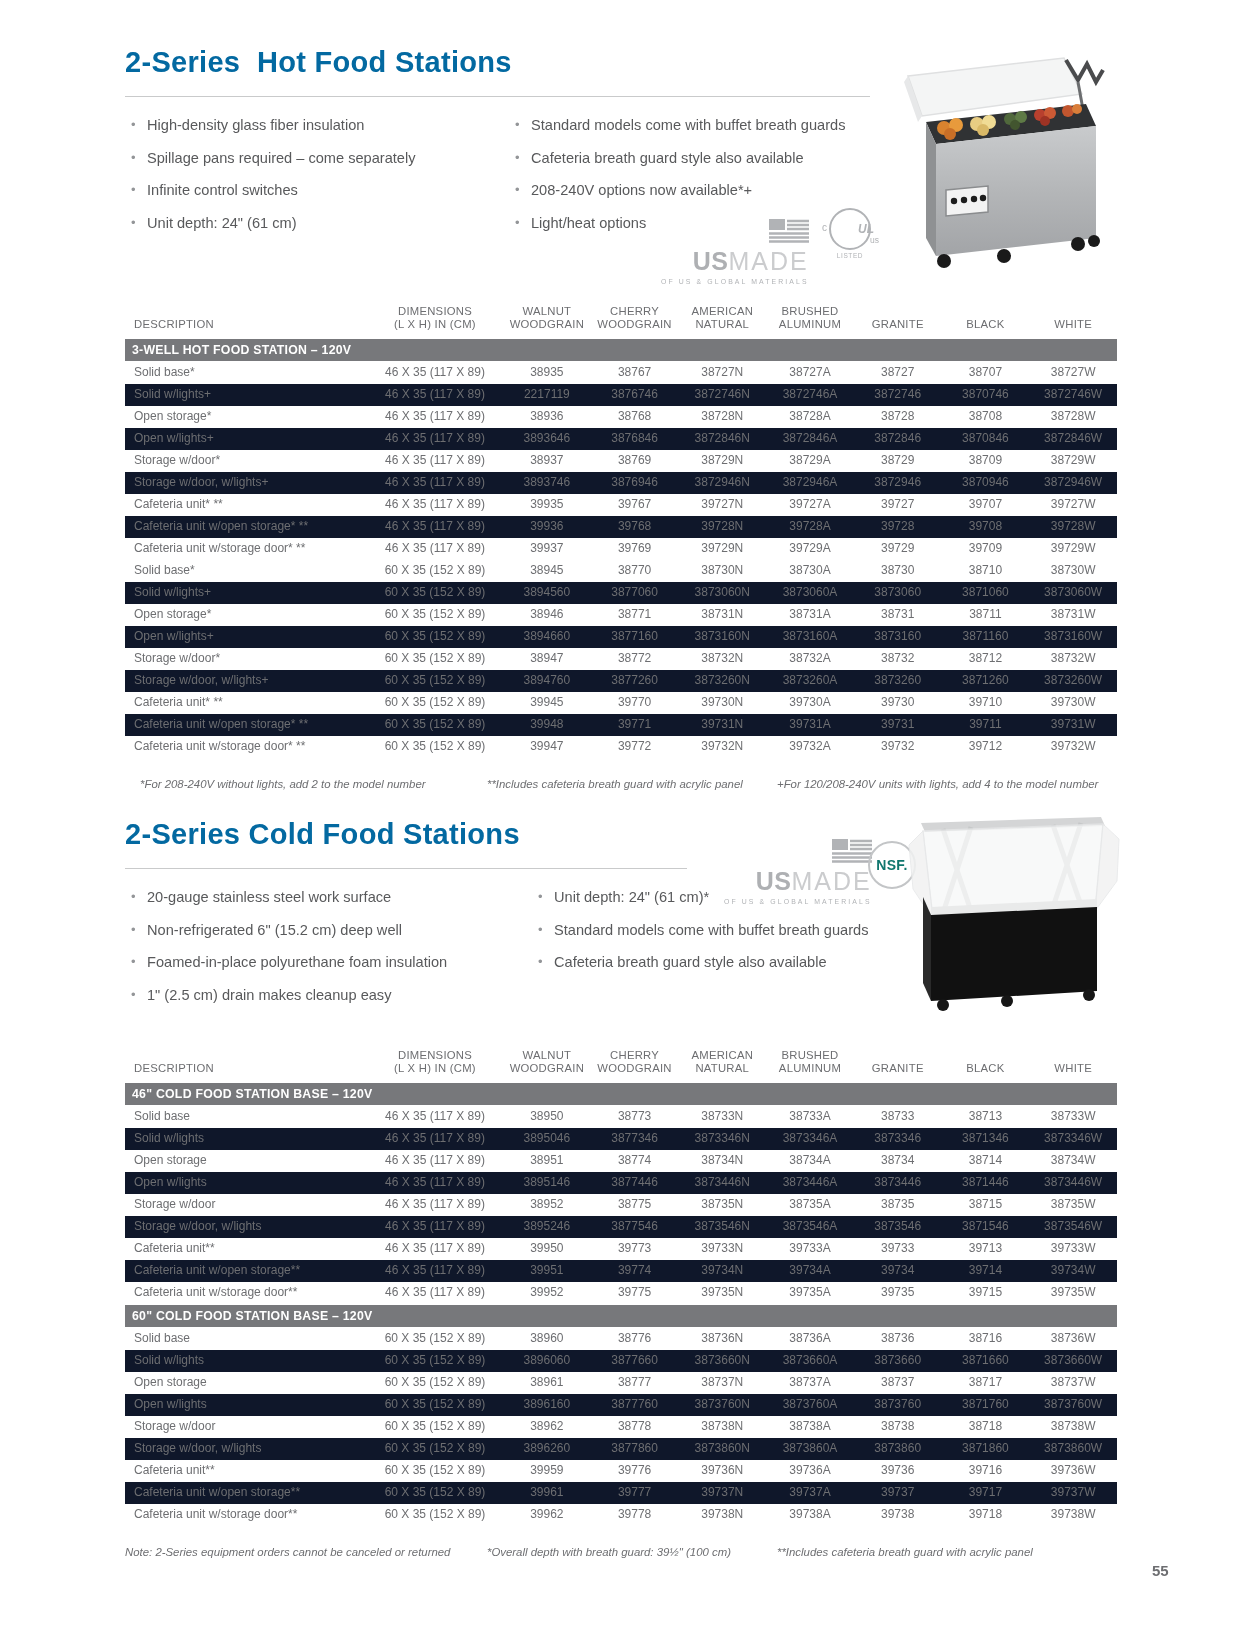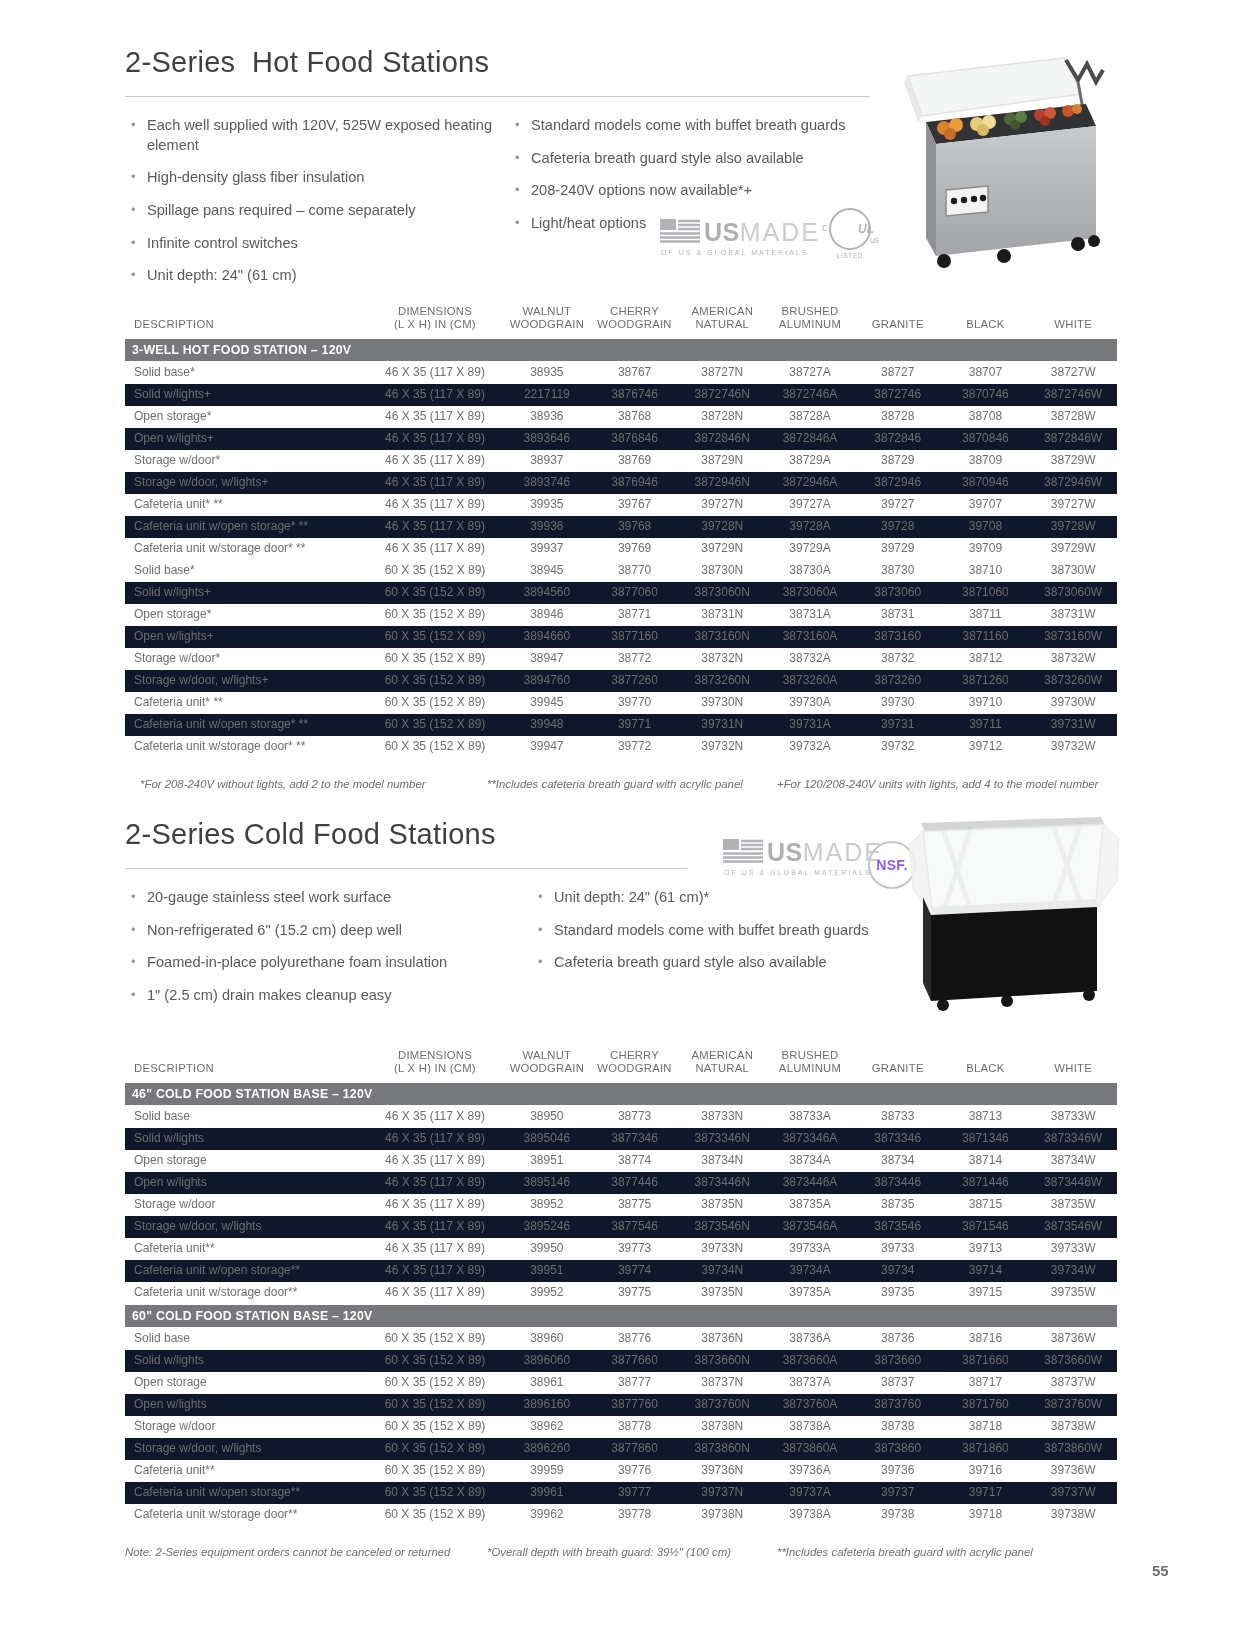--- a/index.html
+++ b/index.html
@@ -1,19 +1,19 @@
 <!DOCTYPE html>
 <html><head>
 <meta charset="utf-8">
 <style>
   html,body{margin:0;padding:0;background:#ffffff;}
   body{width:1257px;height:1632px;position:relative;font-family:"Liberation Sans",sans-serif;overflow:hidden;}
   .content{position:absolute;inset:0;}
 
-  .stitle{position:absolute;font-size:29px;font-weight:400;color:#404040;letter-spacing:.3px;white-space:pre-wrap;}
+  .stitle{position:absolute;font-size:29px;font-weight:700;color:#0369a1;letter-spacing:.3px;white-space:pre-wrap;}
   .trule{position:absolute;height:1px;background:#c9cacb;}
 
   .blist{list-style:none;margin:0;padding:0;position:absolute;}
   .blist li{position:relative;padding-left:19px;margin-bottom:13px;font-size:14.6px;color:#58595b;line-height:1.35;}
   .blist li::before{content:"\2022";position:absolute;left:3px;top:0;color:#939598;font-size:13px;}
 
   
   .ptable{position:absolute;width:992px;}
   .trow{display:grid;grid-template-columns:242px 136px repeat(7,1fr);align-items:center;min-height:22px;}
   .trow .cell{font-size:12px;color:#6d6e71;text-align:center;padding:3px 2px;line-height:1.15;}
@@ -21,50 +21,49 @@
   .thead{align-items:end;min-height:46px;}
   .thead .cell{font-size:11.3px;letter-spacing:.25px;padding-bottom:7px;}
   .colh-inner{max-width:88px;margin:0 auto;}
   .sectionbar{background:#77787b;color:#ffffff;font-weight:700;font-size:12.3px;letter-spacing:.25px;padding:4px 7px;margin:1px 0;}
   .alt{background:#0f172a;}
 
   .fnote{position:absolute;font-style:italic;font-size:11.4px;color:#6d6e71;white-space:nowrap;}
 
   
   .usmade{position:absolute;}
-  .um-row{display:flex;align-items:flex-end;gap:4px;}
+  .um-row{display:flex;align-items:flex-end;gap:4px;flex-direction:column;}
   .um-us{font-weight:800;font-size:25px;color:#aeb0b3;letter-spacing:.5px;line-height:1;}
   .um-made{font-weight:300;font-size:25px;color:#cbccce;letter-spacing:2px;line-height:1;}
   .um-sub{font-size:6.9px;letter-spacing:2.1px;color:#b1b3b6;margin-top:4px;padding-left:1px;}
 
   .ullogo{position:absolute;width:56px;text-align:center;}
   .ul-circle{width:38px;height:38px;border:2.5px solid #b1b3b6;border-radius:50%;display:flex;align-items:center;justify-content:center;margin:0 auto;position:relative;}
   .ul-mark{font-weight:700;font-style:italic;font-size:12px;color:#b1b3b6;margin-left:32px;}
   .ul-c{position:absolute;left:0;top:14px;font-size:10px;color:#b1b3b6;}
   .ul-usx{position:absolute;right:-1px;bottom:14px;font-size:8.5px;color:#b1b3b6;}
   .ul-listed{font-size:6.5px;color:#b1b3b6;letter-spacing:.6px;margin-top:2px;}
 
   .nsf{position:absolute;width:44px;height:44px;border:2.5px solid #c3c5c7;border-radius:50%;display:flex;align-items:center;justify-content:center;}
-  .nsf-text{font-weight:800;font-size:14px;color:#8b5cf6;letter-spacing:.3px;}
+  .nsf-text{font-weight:800;font-size:14px;color:#0f766e;letter-spacing:.3px;}
 
   .pimg{position:absolute;}
 
   .pagenum{position:absolute;font-size:15px;font-weight:700;color:#6d6e71;}
 </style>
 </head>
 <body>
 
 <div class="content">
 
   <div>
     <h1 class="stitle" style="left:125px;top:46px;margin:0;">2-Series  Hot Food Stations</h1>
     <div class="trule" style="left:125px;top:96px;width:745px;"></div>
 
     <ul class="blist" style="left:128px;top:116px;width:368px;">
-      <li>Each well supplied with 120V, 525W exposed heating element</li>
       <li>High-density glass fiber insulation</li>
       <li>Spillage pans required – come separately</li>
       <li>Infinite control switches</li>
       <li>Unit depth: 24" (61 cm)</li>
     </ul>
     <ul class="blist" style="left:512px;top:116px;width:390px;">
       <li>Standard models come with buffet breath guards</li>
       <li>Cafeteria breath guard style also available</li>
       <li>208-240V options now available*+</li>
       <li>Light/heat options</li>

